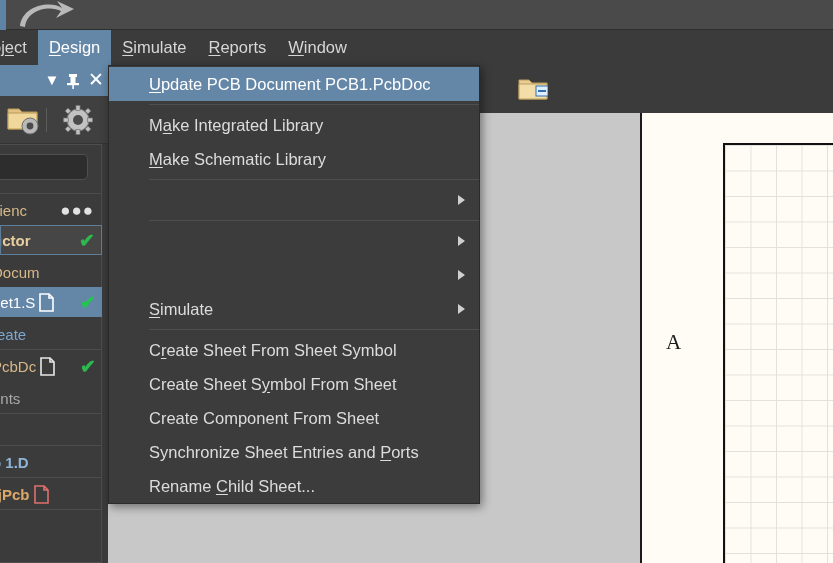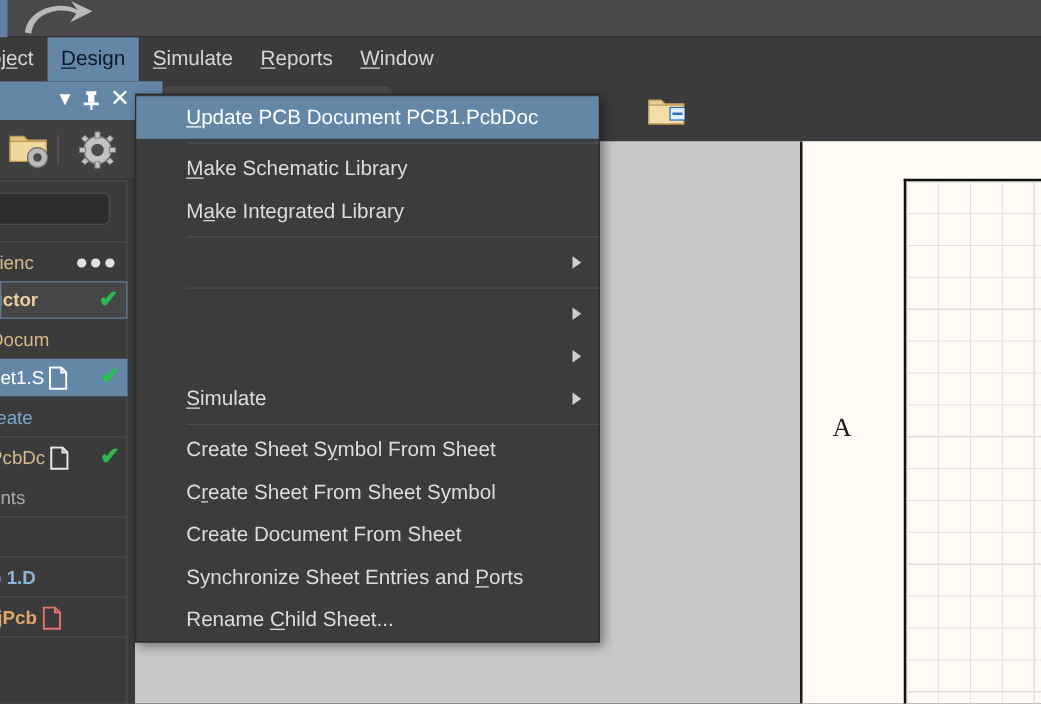--- a/index.html
+++ b/index.html
@@ -34,21 +34,21 @@
   }
   .menubar-item {
     height: 35px; line-height: 35px;
     padding: 0 11px;
     color: #d6d6d6;
     font-size: 16.5px;
     white-space: nowrap;
     cursor: default;
   }
   .menubar-item.first { padding-left: 0; margin-left: -8px; }
-  .menubar-item.active { background: #6487a8; color: #0f172a; }
+  .menubar-item.active { background: #6487a8; color: #ffffff; }
   .menubar-item u { text-decoration: underline; text-underline-offset: 2px; }
 
   
   .leftpanel {
     position: absolute; left: 0; top: 65px; width: 108px; height: 498px;
     background: #3b3b3b;
     overflow: hidden;
   }
   .panel-titlebar {
     position: absolute; left: 0; top: 0; width: 108px; height: 31px;
@@ -128,21 +128,21 @@
     background-image:
       linear-gradient(to right, #e2e2dd 1px, transparent 1px),
       linear-gradient(to bottom, #e2e2dd 1px, transparent 1px),
       linear-gradient(to right, #c9c9c2 1px, transparent 1px),
       linear-gradient(to bottom, #c9c9c2 1px, transparent 1px);
     background-size: 25.5px 25.5px, 25.5px 25.5px, 102px 102px, 102px 102px;
   }
 
   
   .dropdown {
-    position: absolute; left: 108px; top: 75px; width: 372px;
+    position: absolute; left: 108px; top: 65px; width: 372px;
     background: #3c3c3c;
     border: 1px solid #2b2b2b;
     box-shadow: 2px 3px 9px rgba(0,0,0,0.45);
     padding: 1px 0 0 0;
     z-index: 50;
   }
   .mi {
     position: relative; height: 34px; line-height: 34px;
     padding-left: 40px; padding-right: 26px;
     color: #dcdcdc; font-size: 16.5px; white-space: nowrap;
@@ -371,24 +371,24 @@
   </div>
 
   <div class="dropdown">
 
     <div class="mi hl">
       <span><u>U</u>pdate PCB Document PCB1.PcbDoc</span>
     </div>
     <div class="msep"></div>
 
     <div class="mi">
+      <span>M<u>a</u>ke Integrated Library</span>
+    </div>
+    <div class="mi">
       <span><u>M</u>ake Schematic Library</span>
-    </div>
-    <div class="mi">
-      <span>M<u>a</u>ke Integrated Library</span>
     </div>
     <div class="msep"></div>
 
     <div class="mi">
       <span class="arrow"></span>
     </div>
     <div class="msep"></div>
 
     <div class="mi">
       <span class="arrow"></span>
@@ -396,27 +396,27 @@
     <div class="mi">
       <span class="arrow"></span>
     </div>
     <div class="mi">
       <span><u>S</u>imulate</span>
       <span class="arrow"></span>
     </div>
     <div class="msep"></div>
 
     <div class="mi">
+      <span>C<u>r</u>eate Sheet From Sheet Symbol</span>
+    </div>
+    <div class="mi">
       <span>Create Sheet S<u>y</u>mbol From Sheet</span>
     </div>
     <div class="mi">
-      <span>C<u>r</u>eate Sheet From Sheet Symbol</span>
-    </div>
-    <div class="mi">
-      <span>Create Document From Sheet</span>
+      <span>Create Component From Sheet</span>
     </div>
     <div class="mi">
       <span>Synchronize Sheet Entries and <u>P</u>orts</span>
     </div>
     <div class="mi">
       <span>Rename <u>C</u>hild Sheet...</span>
     </div>
   </div>
 
 </div>

